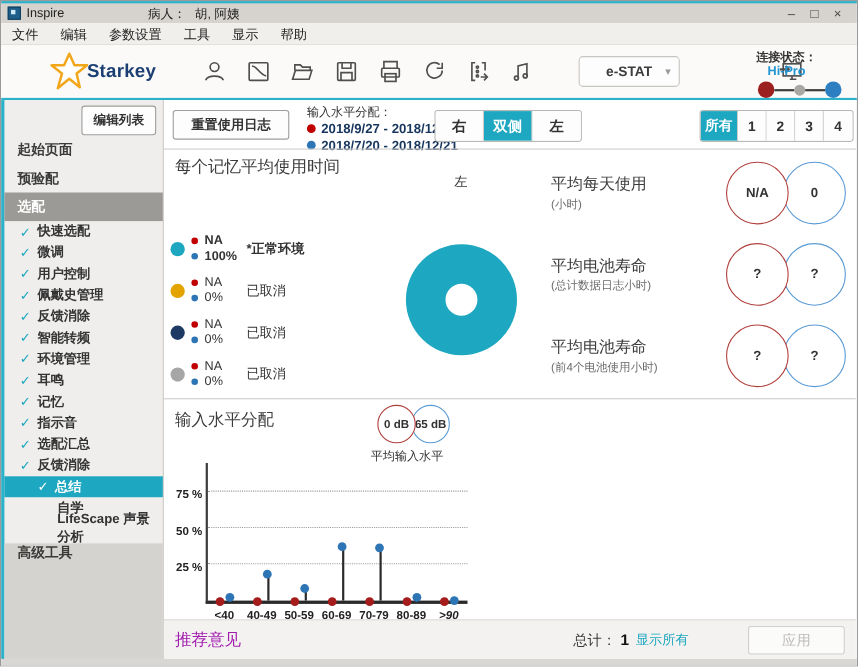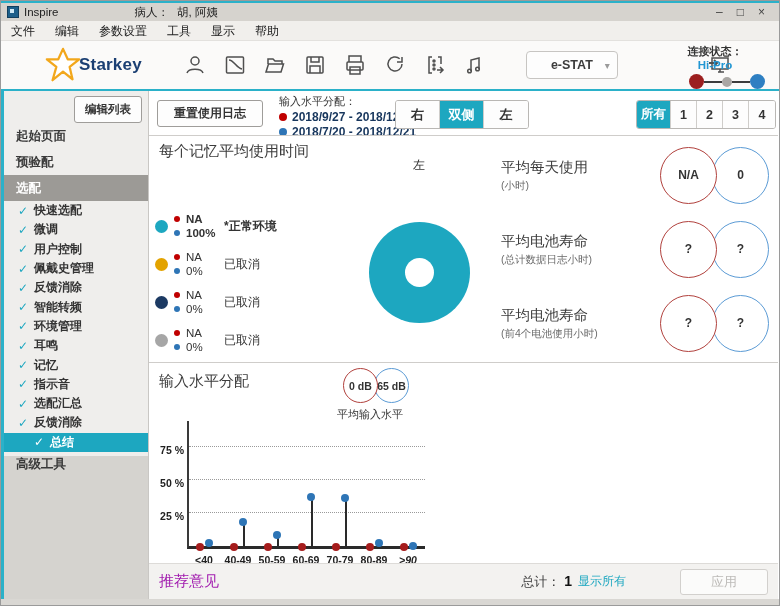--- a/index.html
+++ b/index.html
@@ -296,20 +296,24 @@
           </div>
           <div class="side-check">
             <span class="check">✓</span>
             <span>反馈消除</span>
           </div>
         </div>
       <div class="side-sub-selected">
         <span class="check">✓</span>
         <span>总结</span>
       </div>
+      <div id="side-subs">
+          <div class="side-sub">自学</div>
+          <div class="side-sub">LifeScape 声景分析</div>
+        </div>
       <div class="advanced">
         <span>高级工具</span>
       </div>
     </aside>
 
     <section class="content">
 
       <button class="reset-btn">重置使用日志</button>
       <div class="dates">
         <div class="dlabel">输入水平分配：</div>

